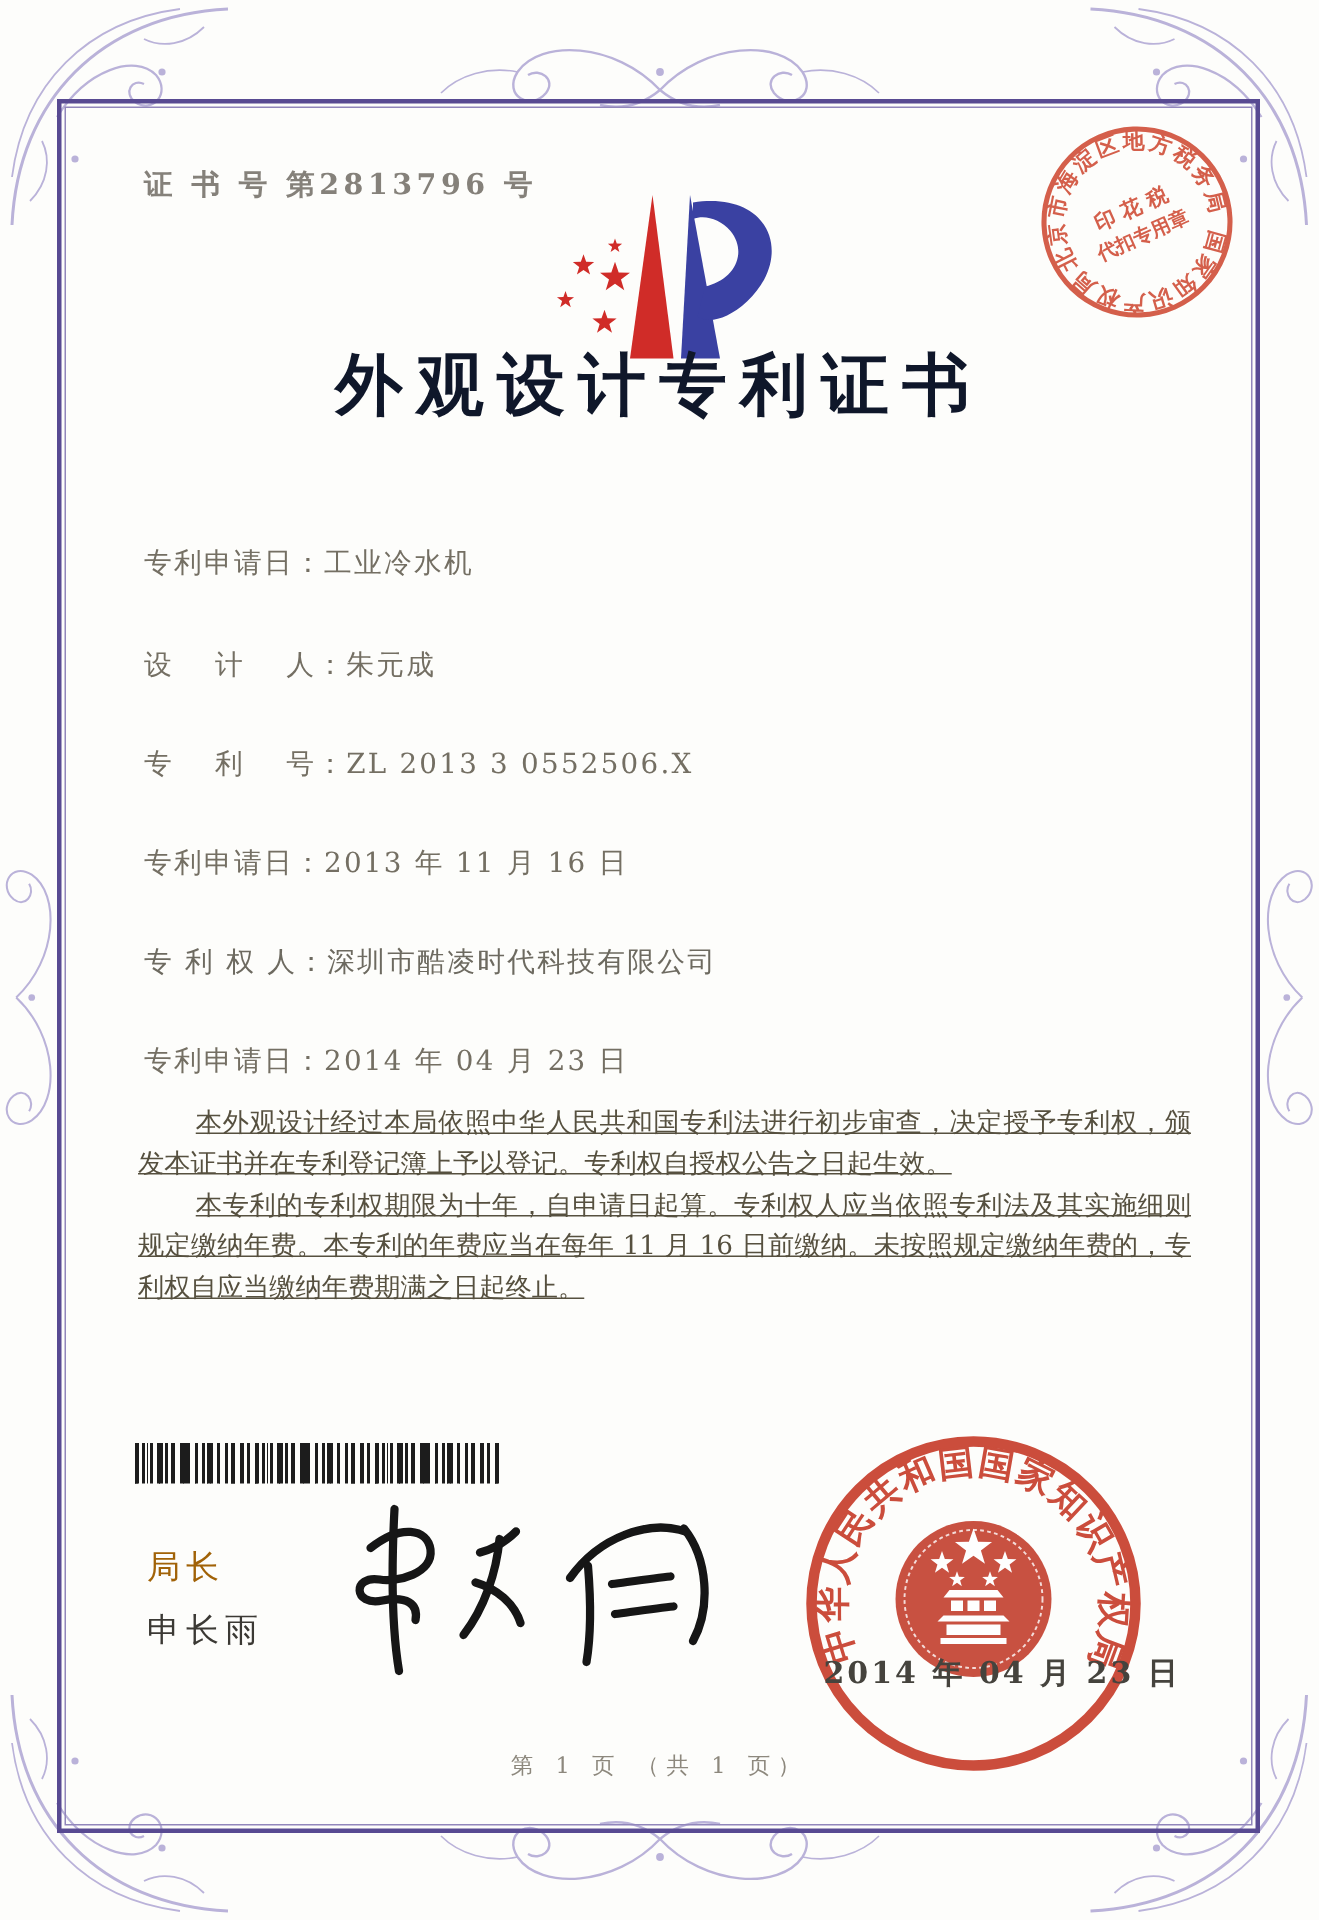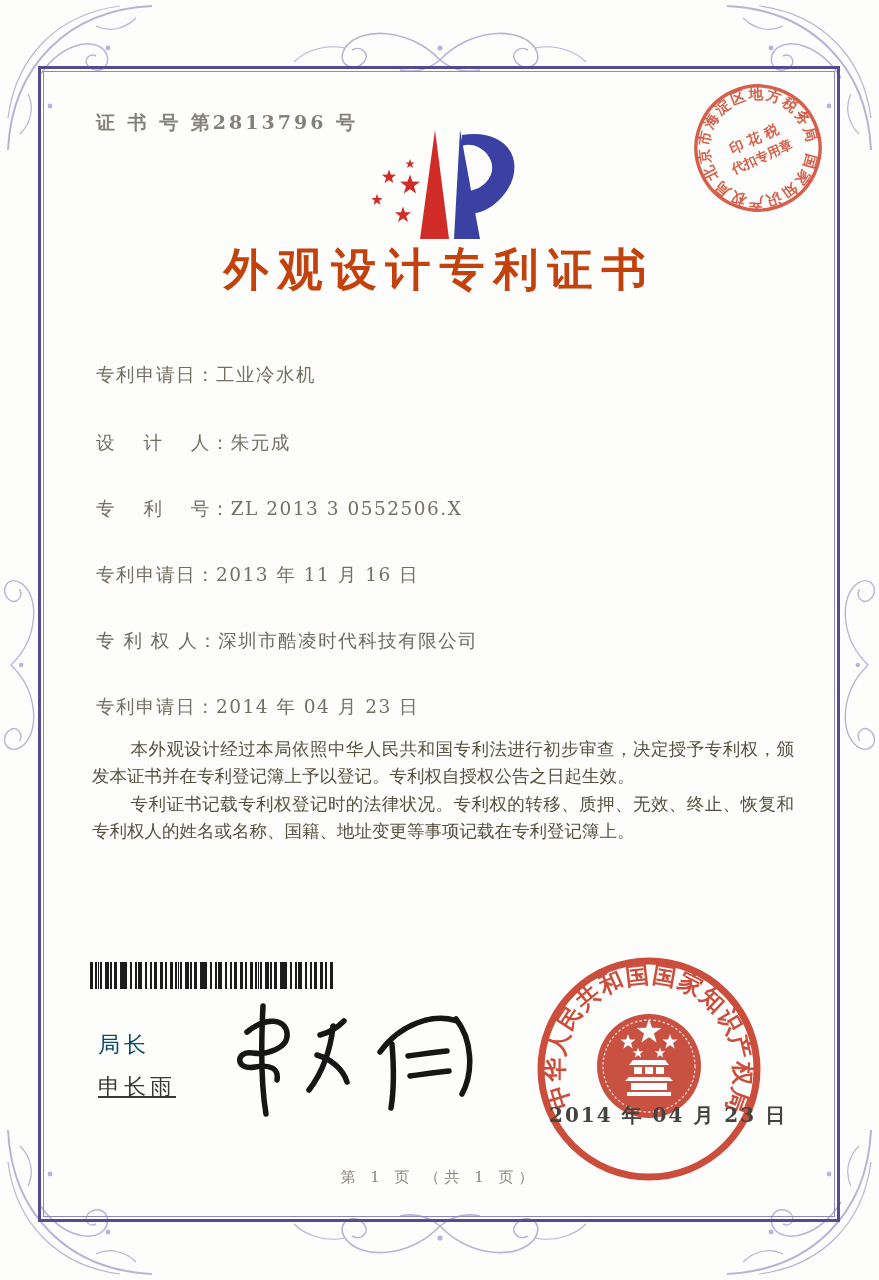--- a/index.html
+++ b/index.html
@@ -22,39 +22,39 @@
   .s-left{left:-108px;transform:rotate(90deg);}
   .s-right{right:-108px;transform:rotate(-90deg);}
   
   .frame{position:absolute;left:38px;top:66px;width:796px;height:1150px;
     border:3px solid #584a92;}
   .frame-inner{position:absolute;inset:2px;border:1px solid #9186bb;}
   
   .cert-no{position:absolute;left:96px;top:110px;font-size:19px;color:#85817a;
     letter-spacing:3px;font-weight:bold;}
   .logo{position:absolute;left:356px;top:127px;width:170px;height:118px;}
-  .title{position:absolute;left:0;right:0;top:240px;text-align:center;
-    font-size:45px;font-weight:600;letter-spacing:9px;color:#c2410c;}
+  .title{position:absolute;left:0;right:0;top:227px;text-align:center;
+    font-size:45px;font-weight:600;letter-spacing:9px;color:#0f172a;}
   .field{position:absolute;left:96px;font-size:18.5px;color:#746f63;
     letter-spacing:1.5px;white-space:nowrap;}
   .f0{top:362px;}.f1{top:430px;}.f2{top:496px;}.f3{top:562px;}
   .f4{top:628px;color:#6d6a60;}.f5{top:694px;}
   .body-text{position:absolute;left:92px;width:702px;top:736px;
     font-size:17.5px;line-height:1.57;color:#56503f;text-align:justify;}
-  .body-text p{margin:0;text-indent:2.2em;}
+  .body-text p{margin:0;text-indent:2.2em;text-decoration:underline;}
   .barcode{position:absolute;left:90px;top:962px;width:244px;height:27px;
     background:
       repeating-linear-gradient(90deg,#1c1c1c 0 2px,transparent 2px 5px),
       repeating-linear-gradient(90deg,#1c1c1c 0 1px,transparent 1px 8px),
       repeating-linear-gradient(90deg,#1c1c1c 0 3px,transparent 3px 16px);
   }
   .signer-title{position:absolute;left:98px;top:1030px;font-size:22px;
-    color:#0c4a6e;letter-spacing:4px;}
+    color:#a16207;letter-spacing:4px;}
   .signer-name{position:absolute;left:98px;top:1072px;font-size:22px;
-    color:#3b3934;letter-spacing:4px;text-decoration:underline;}
+    color:#3b3934;letter-spacing:4px;}
   .signature{position:absolute;left:205px;top:1002px;width:280px;height:118px;}
   .tax-seal{position:absolute;left:690px;top:80px;width:136px;height:136px;
     transform:rotate(-24deg);opacity:.88;}
   .office-seal{position:absolute;left:532px;top:952px;width:234px;height:234px;
     opacity:.93;}
   .seal-date{position:absolute;left:549px;top:1102px;font-size:20px;
     font-weight:600;color:#45433d;letter-spacing:2px;z-index:5;}
   .footer{position:absolute;left:0;right:0;top:1158px;text-align:center;
     font-size:15px;color:#8d887d;letter-spacing:5px;margin-top:10px;}
   svg text{font-family:"DejaVu Serif","Liberation Serif",serif;}
@@ -174,21 +174,21 @@
 
 <div class="field f0"><span>专利申请日：</span><span>工业冷水机</span></div>
 <div class="field f1"><span>设　 计 　人：</span><span>朱元成</span></div>
 <div class="field f2"><span>专　 利 　号：</span><span>ZL 2013 3 0552506.X</span></div>
 <div class="field f3"><span>专利申请日：</span><span>2013 年 11 月 16 日</span></div>
 <div class="field f4"><span>专 利 权 人：</span><span>深圳市酷凌时代科技有限公司</span></div>
 <div class="field f5"><span>专利申请日：</span><span>2014 年 04 月 23 日</span></div>
 
 <div class="body-text">
   <p>本外观设计经过本局依照中华人民共和国专利法进行初步审查，决定授予专利权，颁发本证书并在专利登记簿上予以登记。专利权自授权公告之日起生效。</p>
-  <p>专利证书记载专利权登记时的法律状况。专利权的转移、质押、无效、终止、恢复和专利权人的姓名或名称、国籍、地址变更等事项记载在专利登记簿上。</p>
+  <p>本专利的专利权期限为十年，自申请日起算。专利权人应当依照专利法及其实施细则规定缴纳年费。本专利的年费应当在每年 11 月 16 日前缴纳。未按照规定缴纳年费的，专利权自应当缴纳年费期满之日起终止。</p>
 </div>
 
 <div class="barcode"></div>
 
 <div class="signer-title">局长</div>
 <div class="signer-name">申长雨</div>
 
 <svg class="signature" viewBox="0 0 280 118">
   <g fill="none" stroke="#161616" stroke-width="5.5" stroke-linecap="round">
     <path d="M42,30 C62,14 80,17 82,31 C84,47 60,53 48,51 C30,48 30,69 50,65 C66,62 74,67 72,78"></path>

